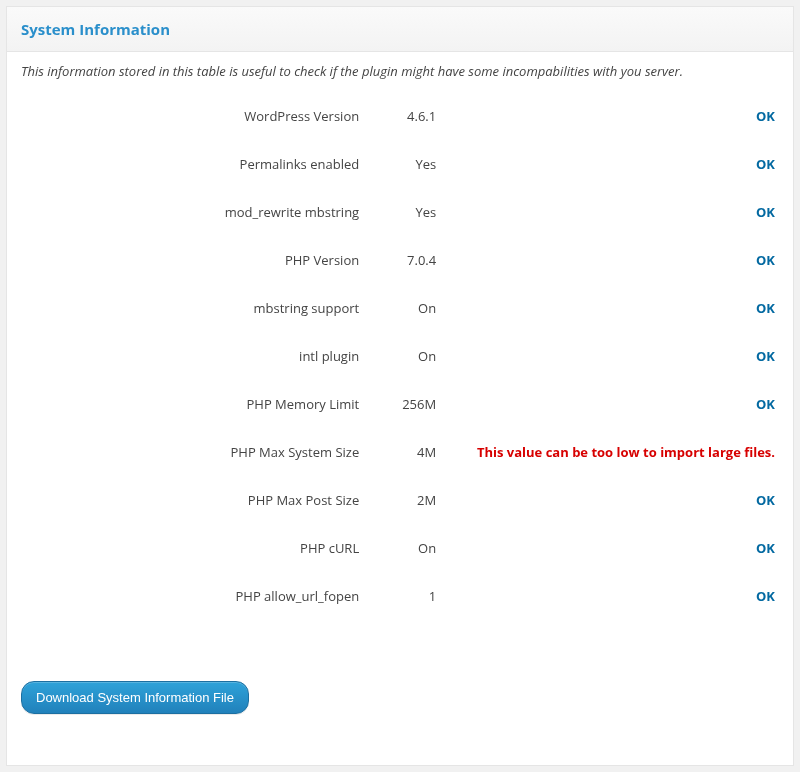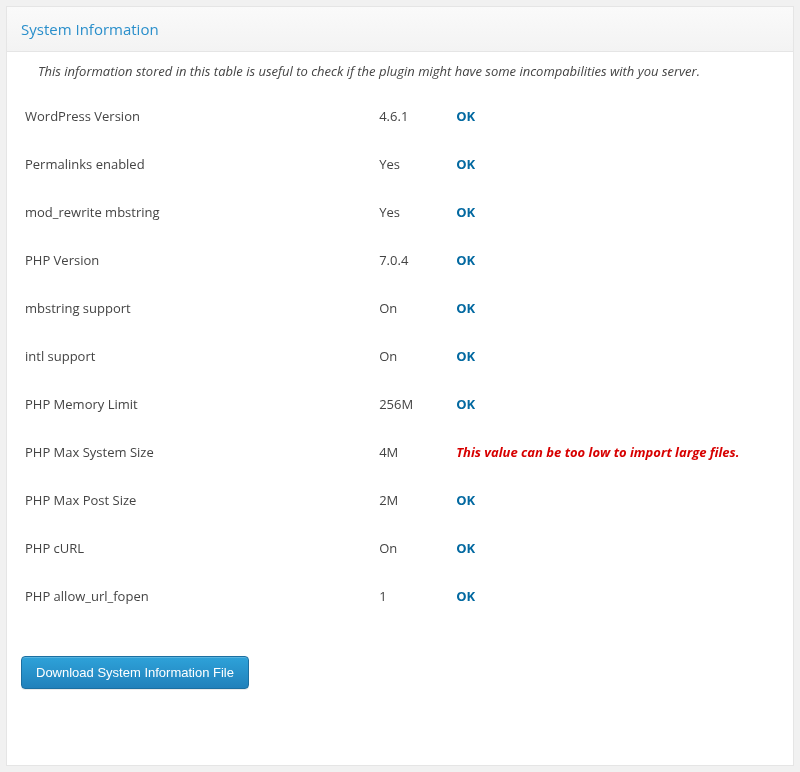--- a/index.html
+++ b/index.html
@@ -16,50 +16,51 @@
       margin: 6px 6px 0 6px;
       border: 1px solid #e5e5e5;
       min-height: 760px;
     }
     .panel-header {
       background: linear-gradient(#fafafa, #f3f3f3);
       border-bottom: 1px solid #e5e5e5;
       padding: 12px 14px;
       font-size: 15px;
       color: #2a8fcb;
-      font-weight: 400;
+      font-weight: 700;
     }
     .description {
       padding: 10px 14px 6px 14px;
       font-style: italic;
       color: #444;
       font-size: 13px;
-      margin-left: 17px;
     }
     .table-wrap {
       padding: 6px 8px 18px 8px;
+      text-align: right;
     }
     table { width: 100%; border-collapse: collapse; }
     td { padding: 15px 10px; vertical-align: middle; font-size: 13px; }
     .col-label { width: 46%; color: #444; }
     .col-value { width: 10%; color: #444; }
     .col-status { color: #444; font-weight: 700; }
     .status-ok { color: #0369a1; }
-    .status-warn { color: #d70000; font-style: italic; }
+    .status-warn { color: #d70000; }
     .button-row { padding: 18px 14px 18px 14px; }
     .btn {
       display: inline-block;
       background: linear-gradient(#2ea2d9, #2181bb);
       color: #fff;
       border: 1px solid #1c6fa1;
-      border-radius: 4px;
+      border-radius: 13px;
       padding: 8px 14px;
       font-size: 13px;
       cursor: pointer;
       box-shadow: inset 0 1px 0 rgba(255,255,255,0.2), 0 1px 0 rgba(0,0,0,0.08);
+      margin-top: 25px;
     }
   </style>
 </head>
 <body>
 
 <div class="container">
 
   <div class="panel-header">System Information</div>
 
   <div class="description">This information stored in this table is useful to check if the plugin might have some incompabilities with you server.</div>
@@ -86,21 +87,21 @@
             <td class="col-label">PHP Version</td>
             <td class="col-value">7.0.4</td>
             <td class="col-status status-ok">OK</td>
           </tr>
           <tr>
             <td class="col-label">mbstring support</td>
             <td class="col-value">On</td>
             <td class="col-status status-ok">OK</td>
           </tr>
           <tr>
-            <td class="col-label">intl support</td>
+            <td class="col-label">intl plugin</td>
             <td class="col-value">On</td>
             <td class="col-status status-ok">OK</td>
           </tr>
           <tr>
             <td class="col-label">PHP Memory Limit</td>
             <td class="col-value">256M</td>
             <td class="col-status status-ok">OK</td>
           </tr>
           <tr>
             <td class="col-label">PHP Max System Size</td>

